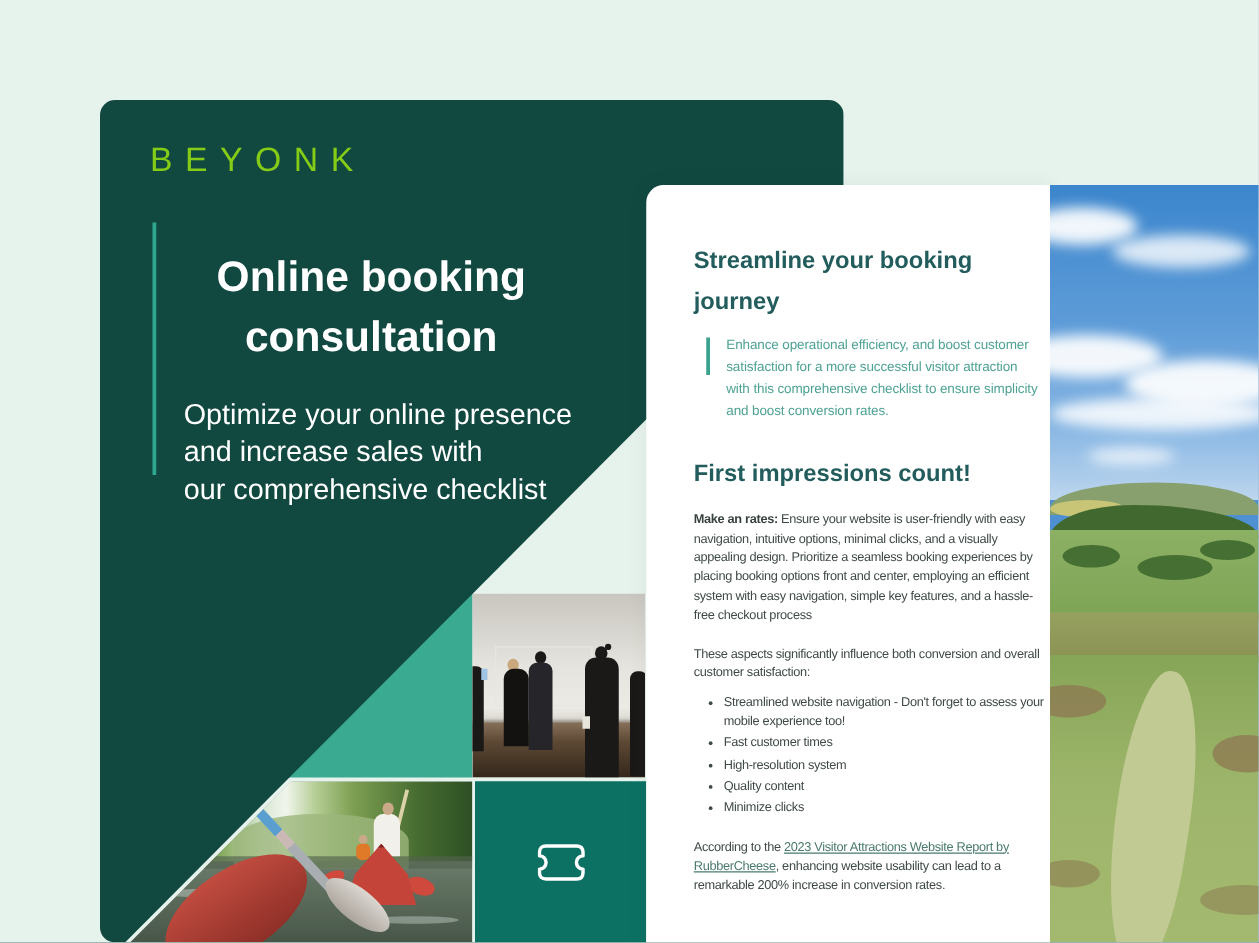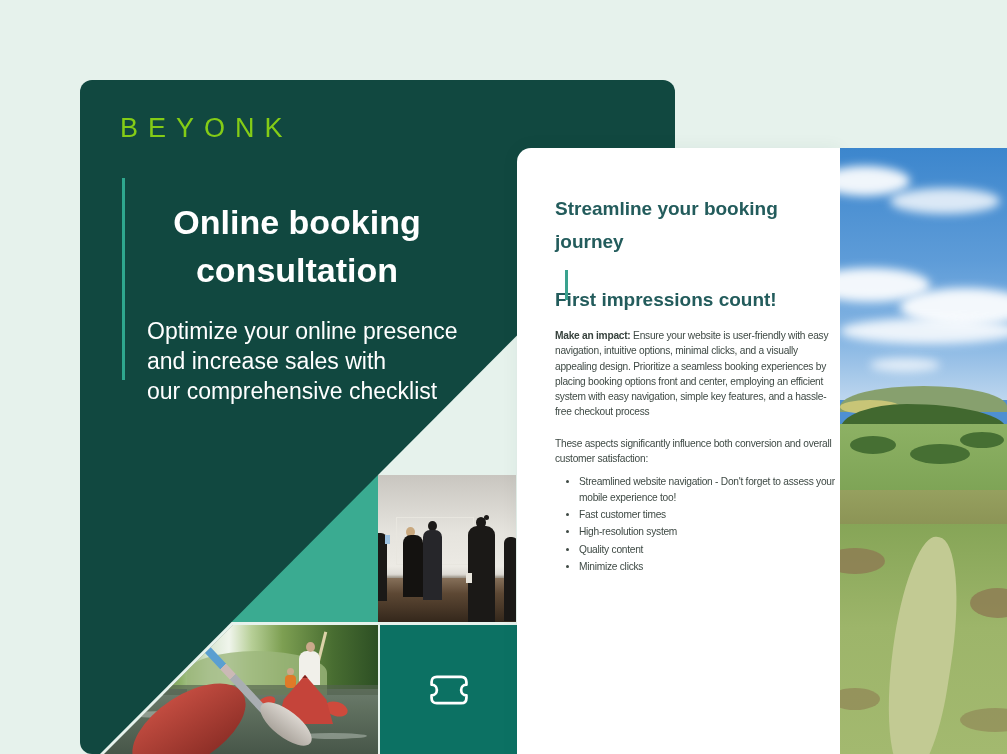--- a/index.html
+++ b/index.html
@@ -160,34 +160,36 @@
       <span>and increase sales with</span>
       <span>our comprehensive checklist</span>
     </p>
   </div>
 
   <div class="abs doc">
     <div class="doc-inner">
       <h2 class="doc-h1">Streamline your booking journey</h2>
       <div class="doc-quote">
         <span class="doc-quote-bar"></span>
+        <span>Enhance operational efficiency, and boost customer satisfaction for a more successful visitor attraction with this comprehensive checklist to ensure simplicity and boost conversion rates.</span>
       </div>
       <h3 class="doc-h2">First impressions count!</h3>
       <p class="doc-p">
-        <b>Make an impact:</b>
+        <b>Make an rates:</b>
         <span>Ensure your website is user-friendly with easy navigation, intuitive options, minimal clicks, and a visually appealing design. Prioritize a seamless booking experiences by placing booking options front and center, employing an efficient system with easy navigation, simple key features, and a hassle-free checkout process</span>
       </p>
       <p class="doc-p">These aspects significantly influence both conversion and overall customer satisfaction:</p>
       <ul class="doc-ul">
         <li>Streamlined website navigation - Don't forget to assess your mobile experience too!</li>
         <li>Fast customer times</li>
         <li>High-resolution system</li>
         <li>Quality content</li>
         <li>Minimize clicks</li>
       </ul>
+      <p class="doc-p"><span>According to the </span><a class="doc-link">2023 Visitor Attractions Website Report by RubberCheese</a><span>, enhancing website usability can lead to a remarkable 200% increase in conversion rates.</span></p>
     </div>
   </div>
 
   <div class="abs photo-landscape">
     <div class="abs l-sky"></div>
     <div class="abs cloud" style="left:-20px;top:18px;width:90px;height:30px;"></div>
     <div class="abs cloud" style="left:50px;top:40px;width:110px;height:26px;opacity:.8;"></div>
     <div class="abs cloud" style="left:-30px;top:120px;width:120px;height:34px;"></div>
     <div class="abs cloud" style="left:60px;top:140px;width:130px;height:38px;"></div>
     <div class="abs cloud" style="left:0px;top:170px;width:180px;height:26px;opacity:.85;"></div>

